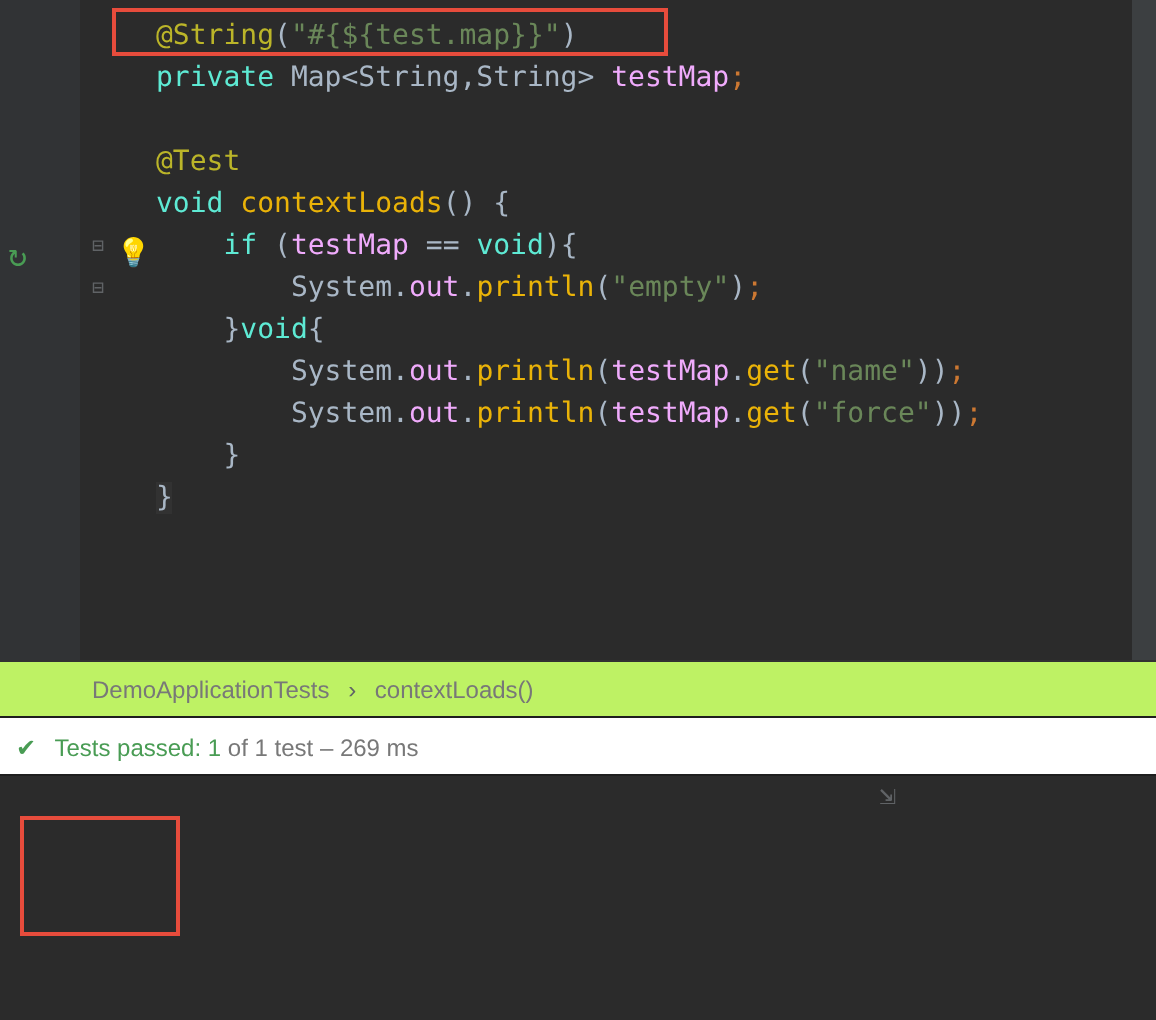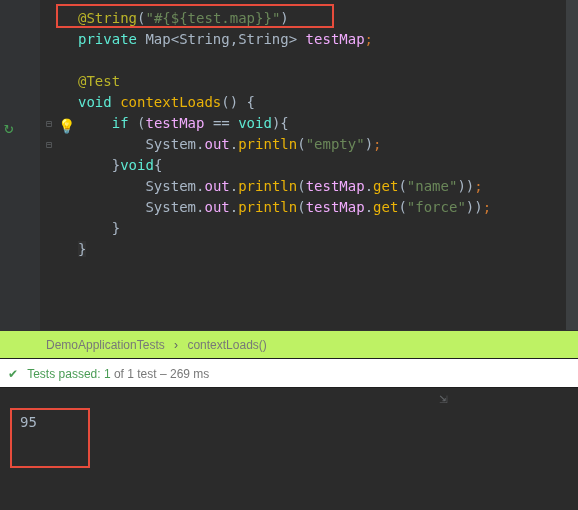--- a/index.html
+++ b/index.html
@@ -188,14 +188,13 @@
   <span class="check-icon">✔</span>
   <span class="passed">Tests passed:</span>
   <span class="passed"> 1 </span>
   <span>of 1 test – 269 ms</span>
 </div>
 
 <div class="console-area">
   <span class="filter-icon">⇲</span>
   <div class="highlight-box2"></div>
   <div style="height:12px"></div>
-  <div class="console-line">95</div>
 </div>
 
 </body></html>

